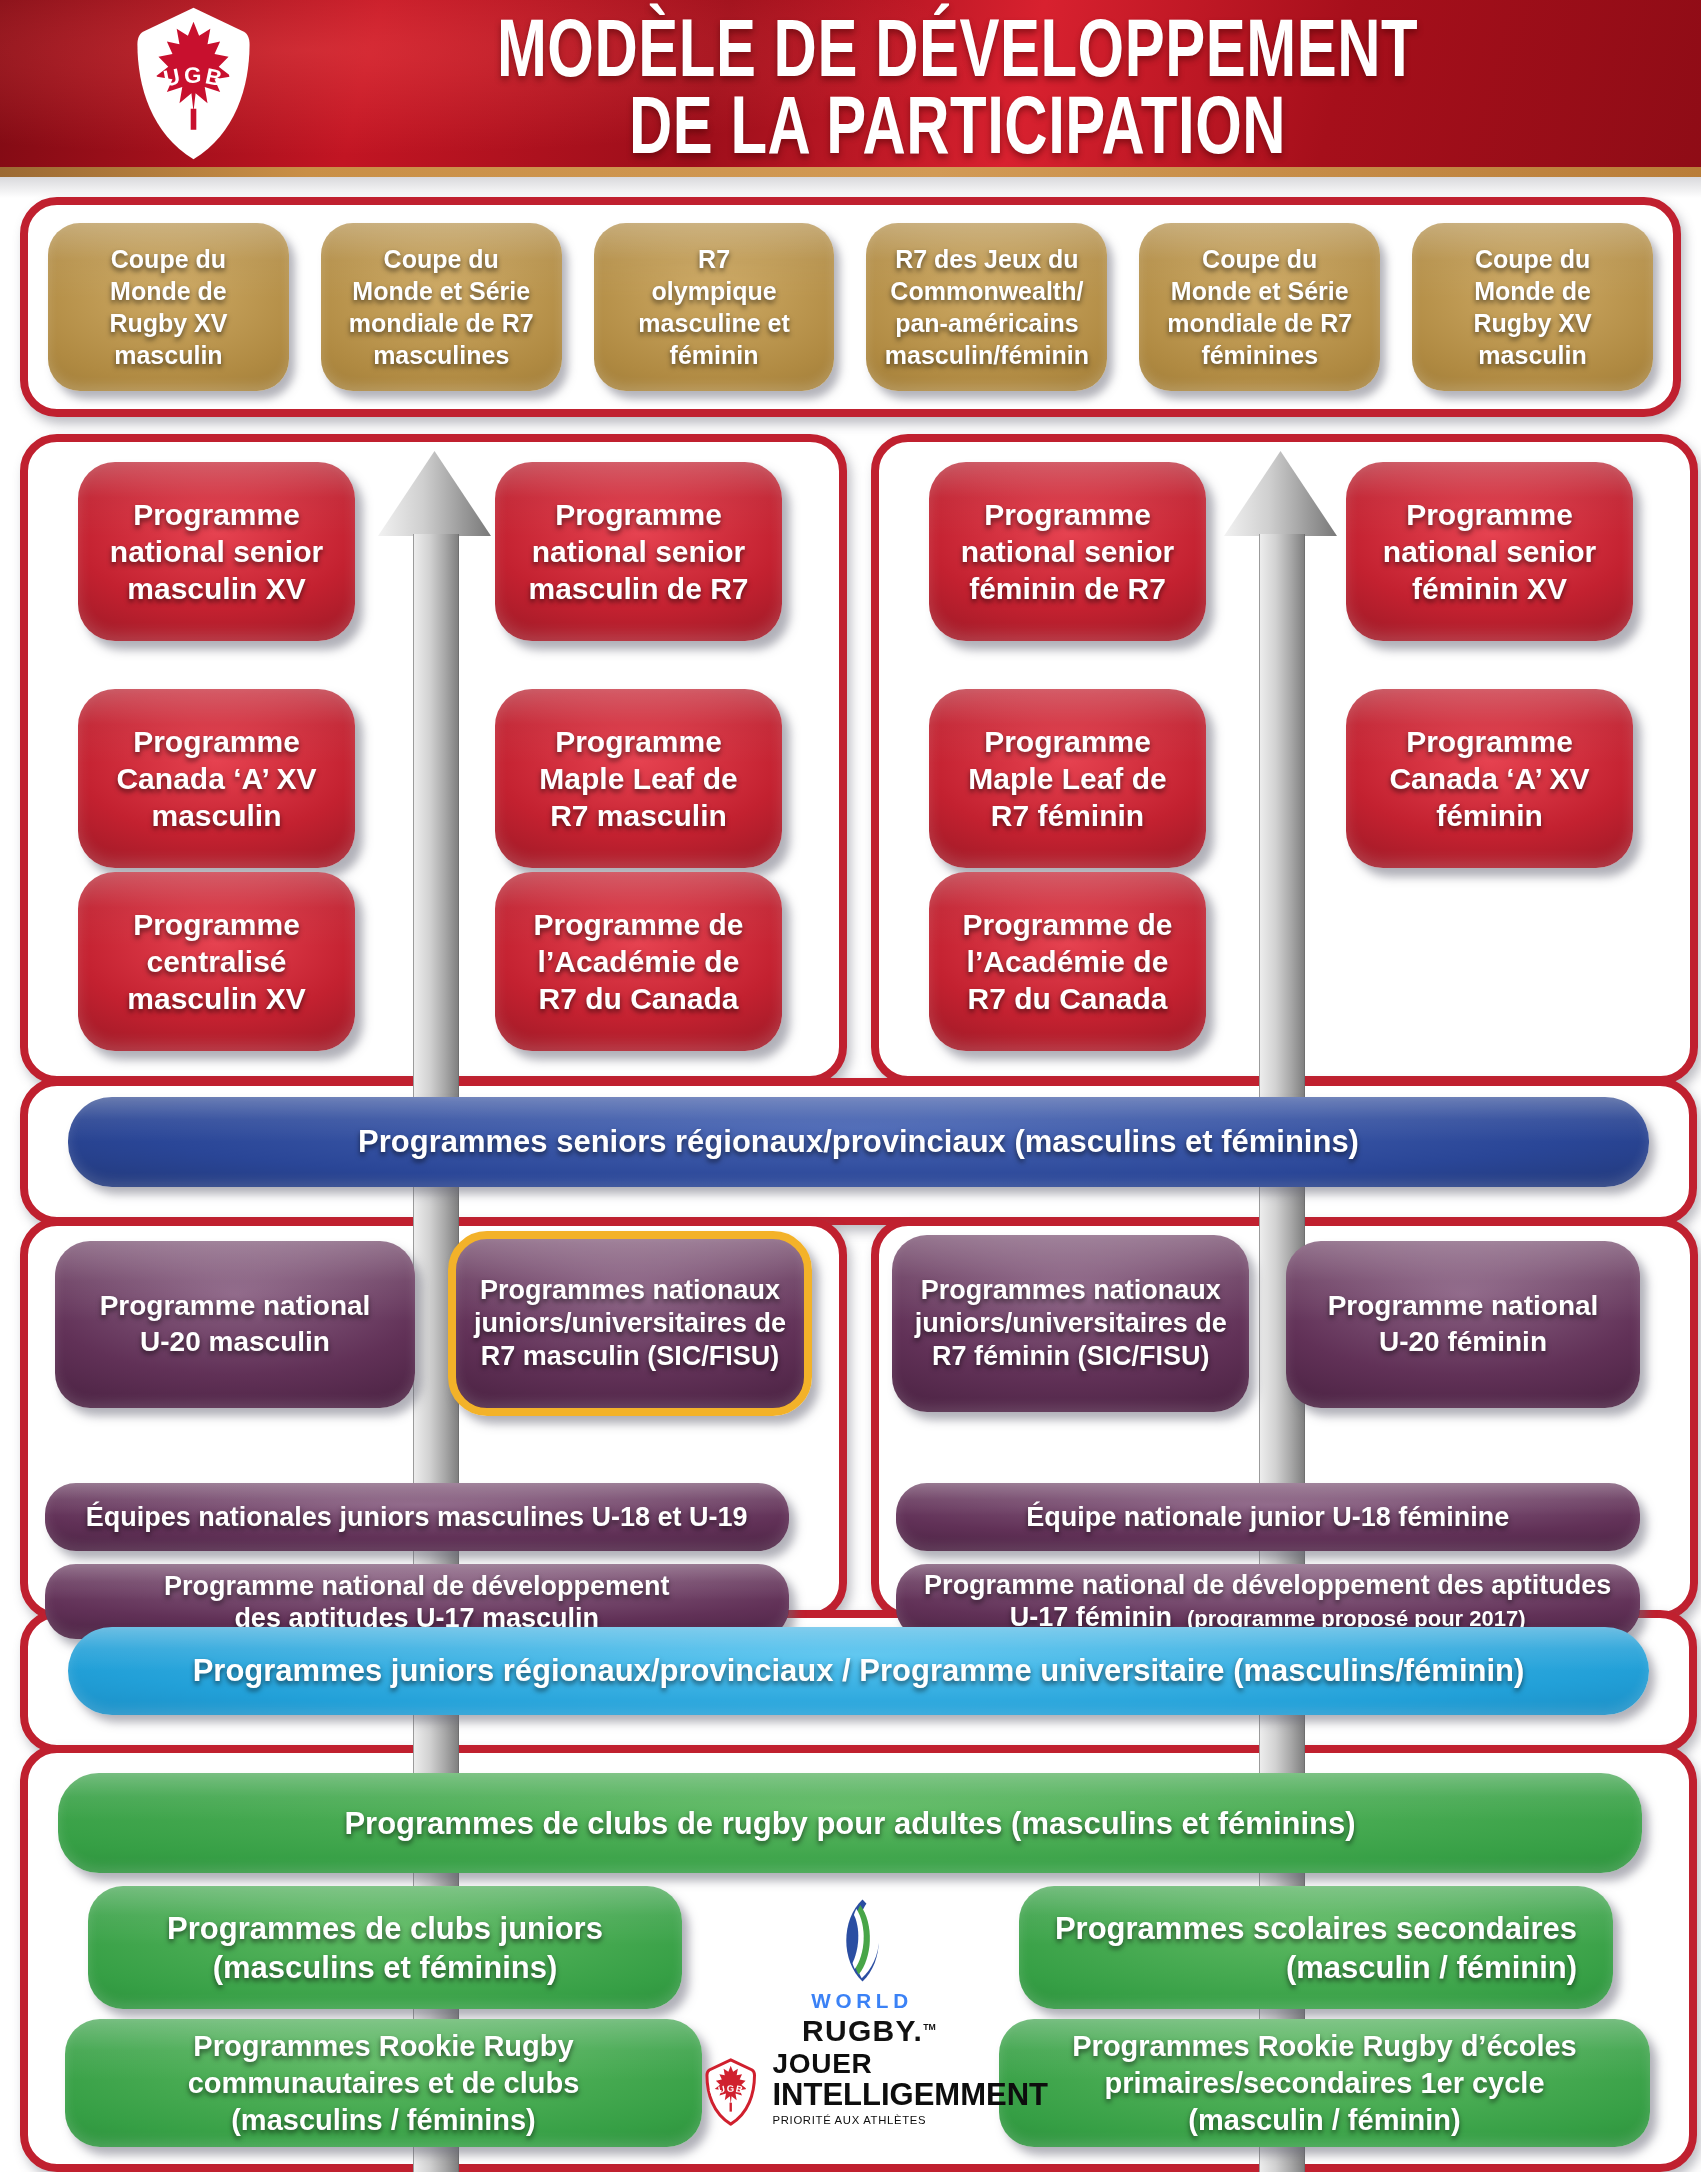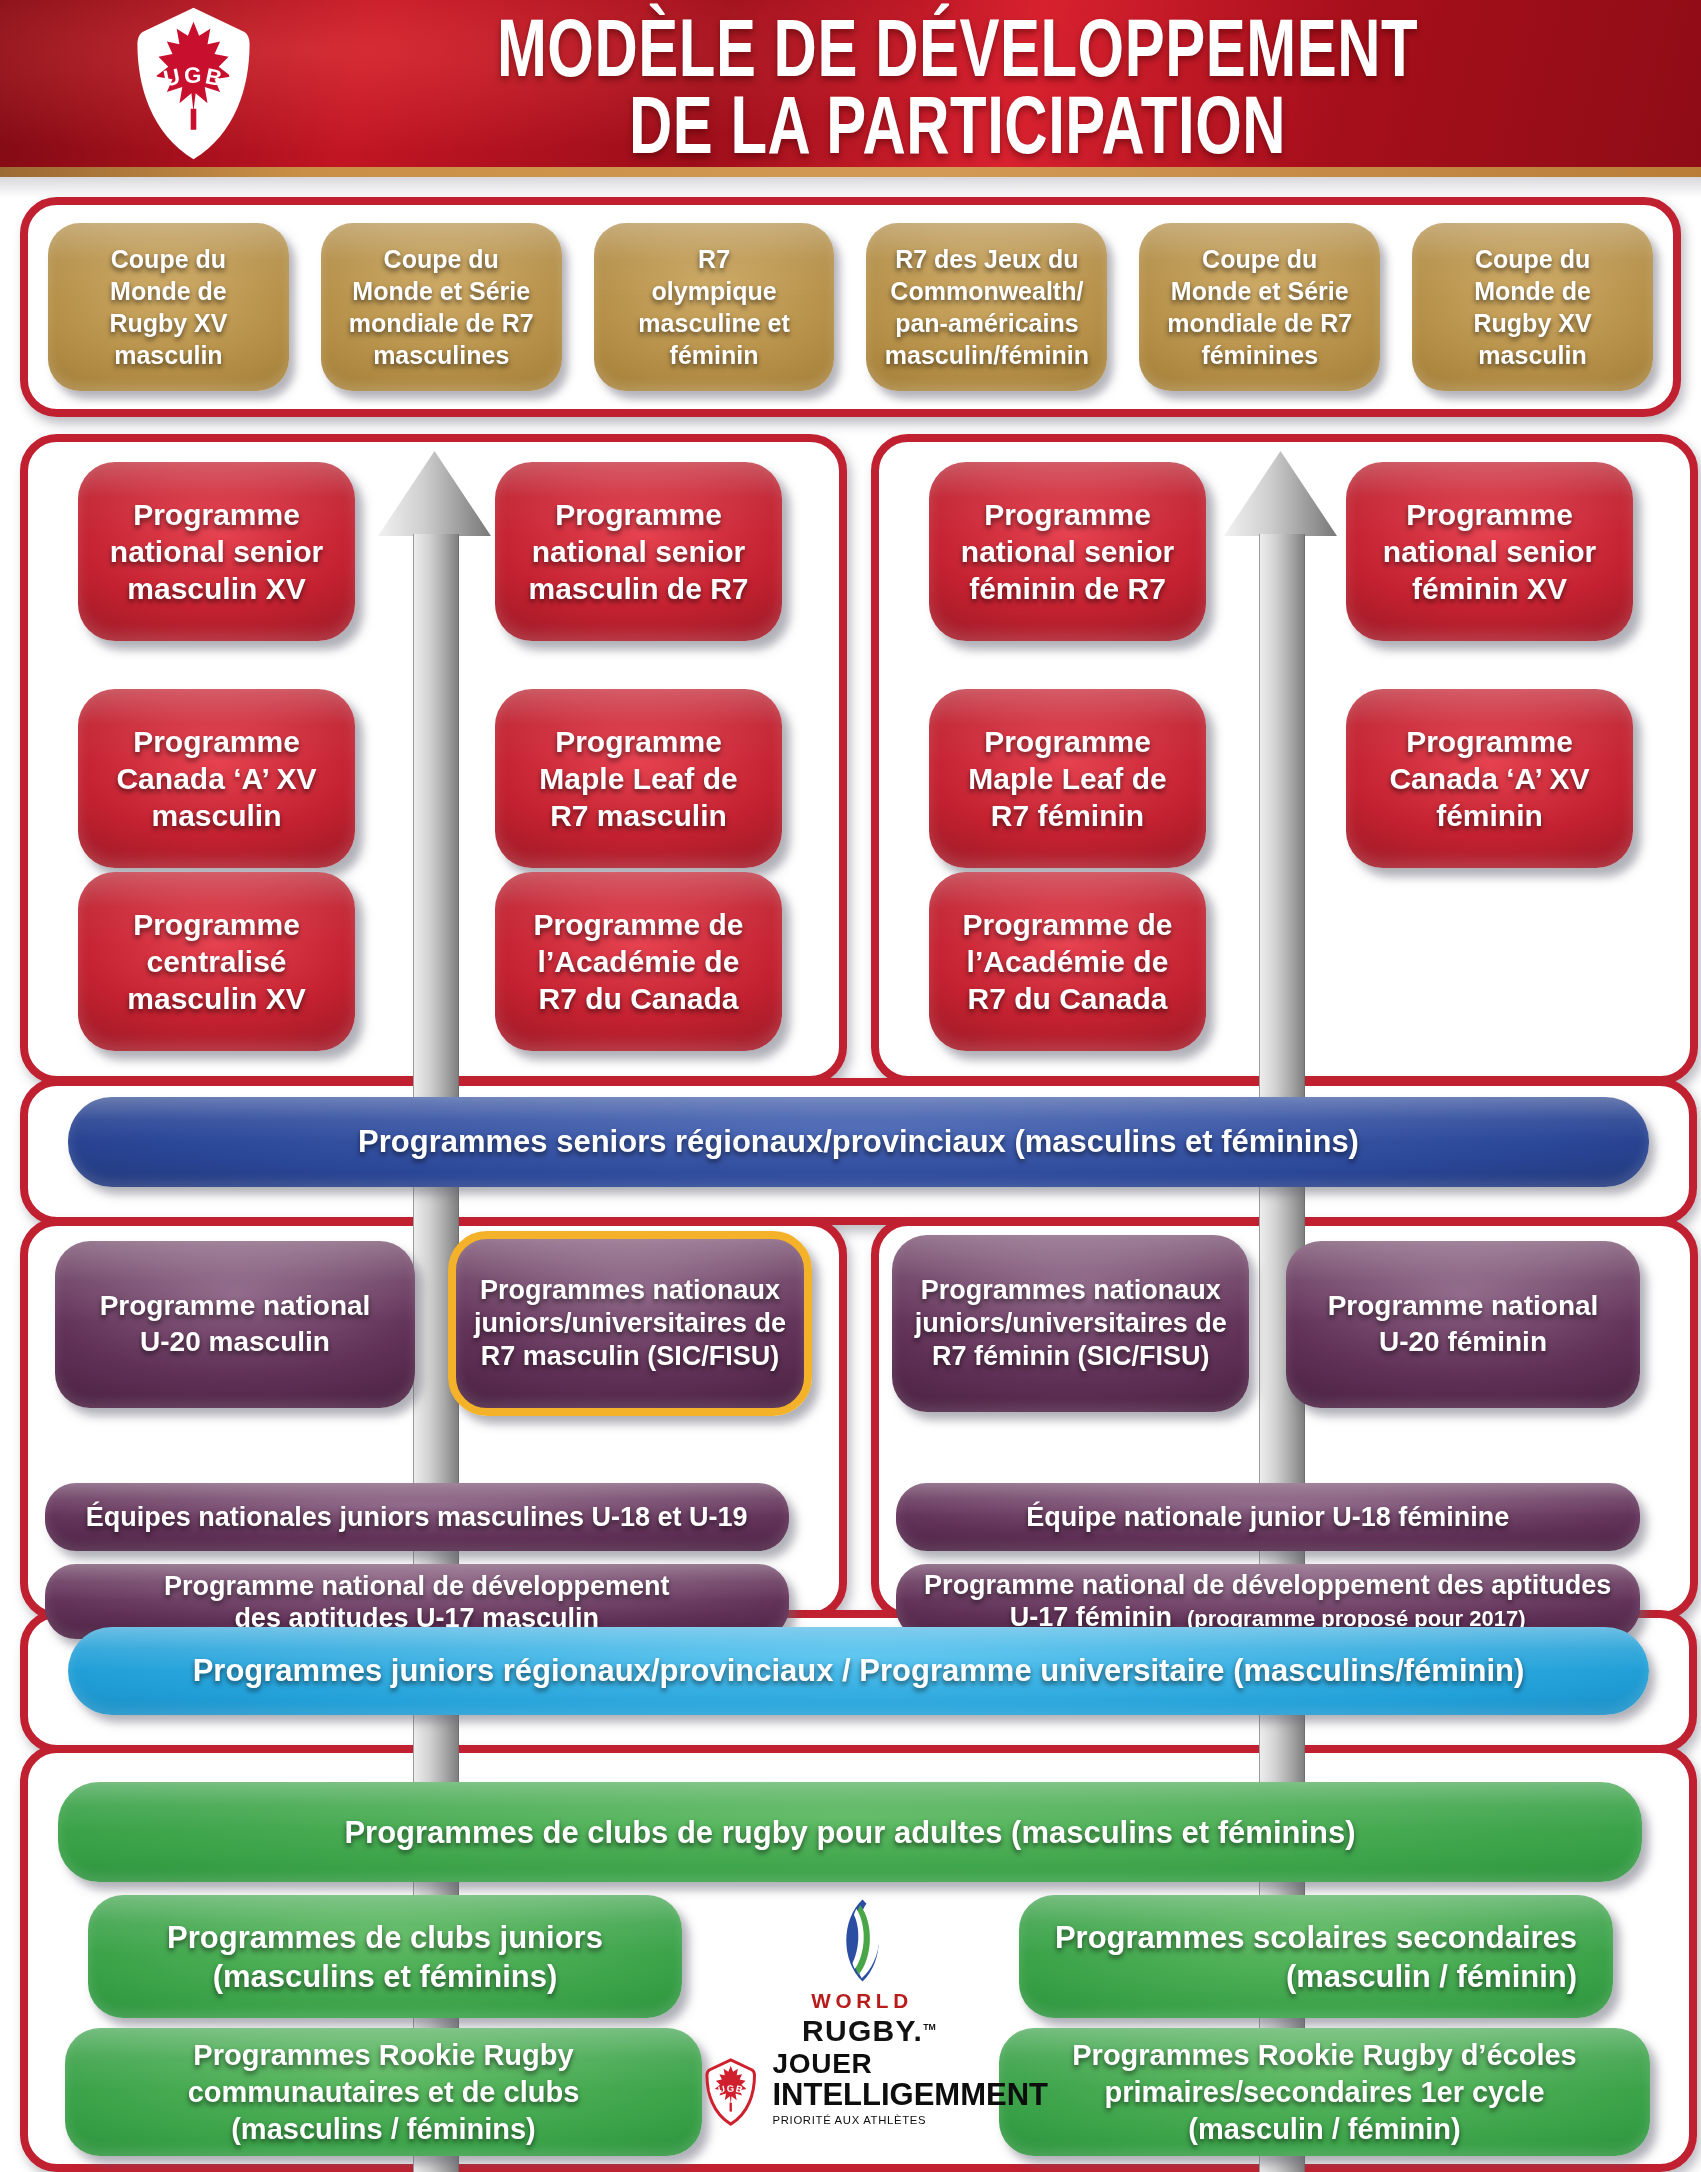--- a/index.html
+++ b/index.html
@@ -77,26 +77,26 @@
       radial-gradient(95% 130% at 50% 35%,#4a67b5 0%,#2a4697 48%,#172757 100%);
     box-shadow:6px 7.3px 9.3px rgba(100,100,115,.5), inset 0 -5.3px 12px rgba(255,255,255,.15);}
   .banner.cyan{background:
       linear-gradient(180deg,rgba(255,255,255,.34) 0%,rgba(255,255,255,.10) 25%,rgba(255,255,255,0) 50%),
       radial-gradient(95% 135% at 50% 32%,#55c3ef 0%,#22a0d8 52%,#0e74ab 100%);}
 
   .green-bar,.green-box{position:absolute;border-radius:35px;font-size:31px;line-height:39px;
     background:
       linear-gradient(180deg,rgba(255,255,255,.30) 0%,rgba(255,255,255,.08) 24%,rgba(255,255,255,0) 48%),
       radial-gradient(105% 120% at 50% 35%,#5eba63 0%,#369f45 55%,#1d7a2e 100%);
-    box-shadow:6.7px 8px 9.3px rgba(100,100,115,.5), inset 0 -5.3px 12px rgba(255,255,255,.16);margin-top:9px;}
+    box-shadow:6.7px 8px 9.3px rgba(100,100,115,.5), inset 0 -5.3px 12px rgba(255,255,255,.16);}
   .green-bar{border-radius:41px;}
 
   
   .wr-logo{position:absolute;left:774px;top:145px;width:120px;text-align:center;z-index:3;}
-  .wr-word1{font-size:20.7px;letter-spacing:4.7px;color:#b91c1c;font-weight:bold;margin-top:4px;}
+  .wr-word1{font-size:20.7px;letter-spacing:4.7px;color:#3b82f6;font-weight:bold;margin-top:4px;}
   .wr-word2{font-size:30px;letter-spacing:1.3px;color:#111;font-weight:bold;line-height:28px;}
   .wr-tm{font-size:8.7px;vertical-align:super;letter-spacing:0;}
   .jouer{position:absolute;left:673px;top:295px;width:347px;display:flex;z-index:3;}
   .jouer-text{margin-left:12px;color:#0d0d0d;text-align:left;}
   .jouer-l1{font-size:28px;font-weight:bold;line-height:31px;letter-spacing:0.7px;}
   .jouer-l2{font-size:31px;font-weight:bold;line-height:31px;letter-spacing:0px;}
   .jouer-sub{font-size:11.3px;font-weight:normal;letter-spacing:0.7px;margin-top:4px;}
 </style>
 </head>
 <body>

